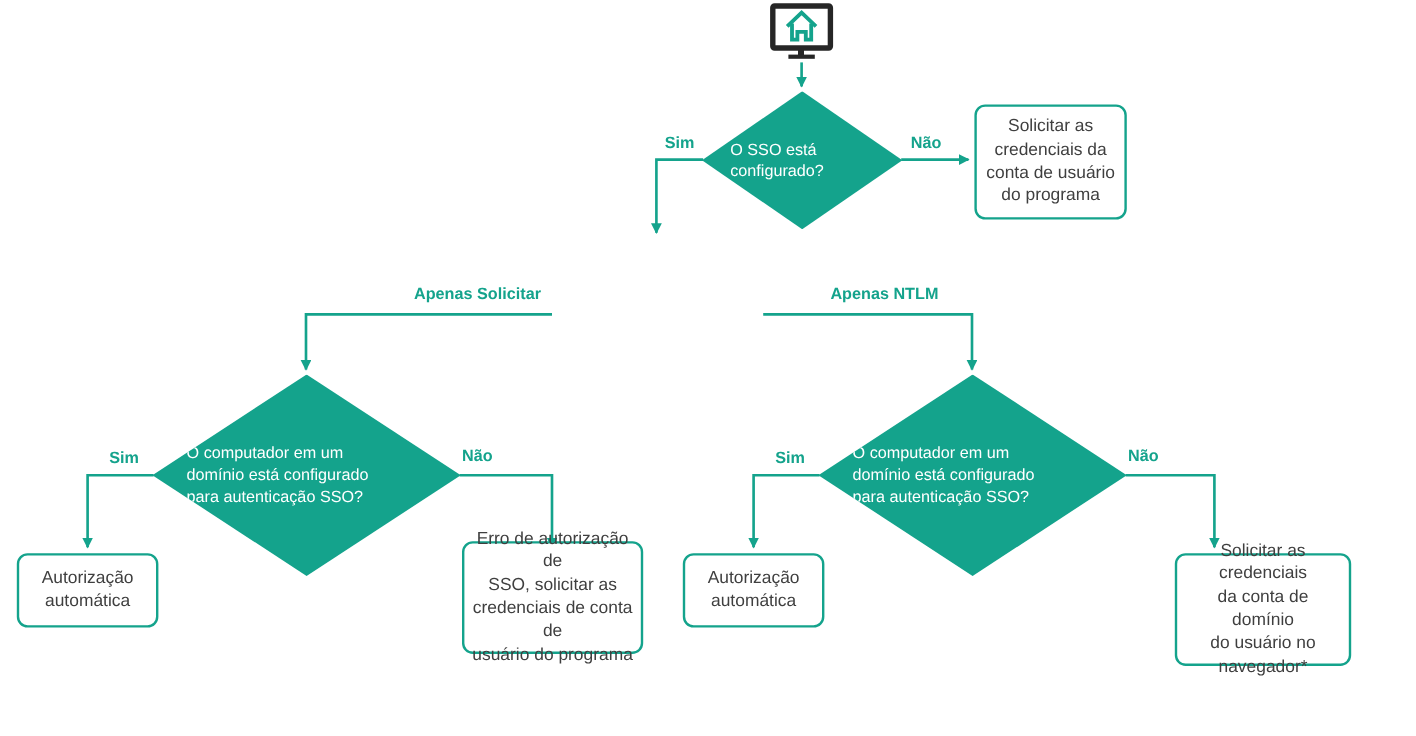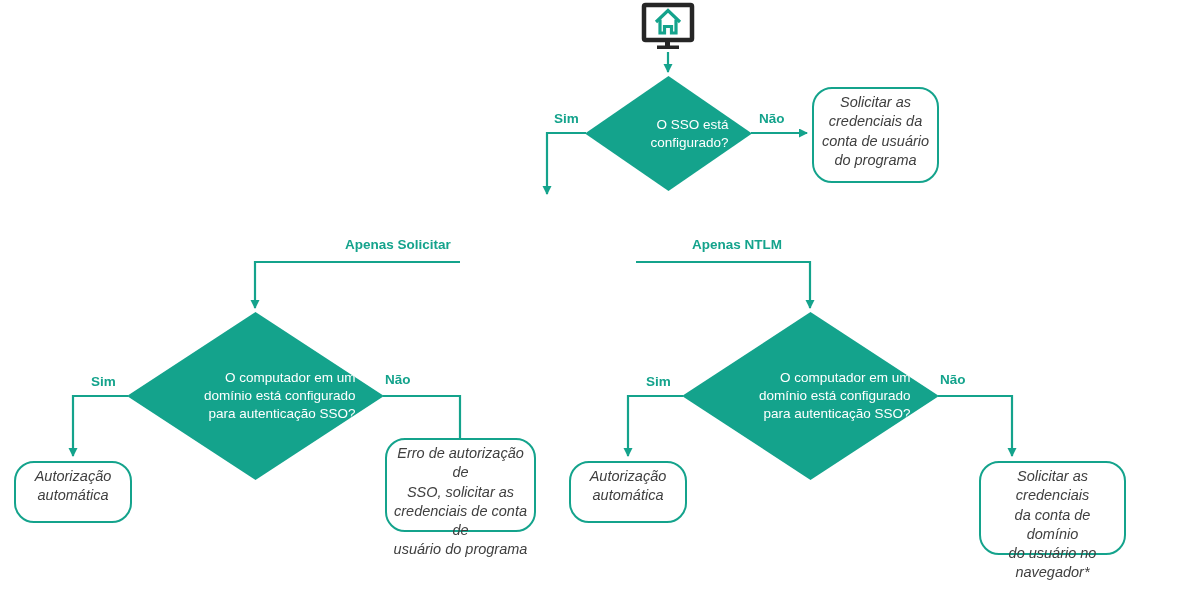--- a/index.html
+++ b/index.html
@@ -25,38 +25,37 @@
     position: absolute;
     z-index: 1;
     background: var(--accent);
     clip-path: polygon(50% 0, 100% 50%, 50% 100%, 0 50%);
     display: flex;
     align-items: center;
     justify-content: center;
   }
   .diamond .node-text {
     display: block;
-    text-align: right;
+    text-align: left;
     color: var(--diamond-text);
     font-size: 13.5px;
     line-height: 1.32;
     white-space: pre-line;
   }
   .rbox {
     position: absolute;
     z-index: 1;
     box-sizing: border-box;
     background: var(--bg);
     border: 2.4px solid var(--accent);
-    border-radius: 20px;
+    border-radius: 9px;
     display: flex;
-    align-items: flex-start;
+    align-items: center;
     justify-content: center;
     padding: 4px 6px;
-    font-style: italic;
   }
   .rbox .node-text {
     display: block;
     text-align: center;
     color: var(--box-text);
     font-size: 14.5px;
     line-height: 1.33;
     white-space: pre-line;
   }
   .elabel {
@@ -124,21 +123,21 @@
 credenciais da
 conta de usuário
 do programa</span>
   </div>
 
   <div class="rbox" style="left:14px; top:461px; width:118px; height:62px;">
     <span class="node-text">Autorização
 automática</span>
   </div>
 
-  <div class="rbox" style="left:385px; top:438px; width:151px; height:94px;">
+  <div class="rbox" style="left:385px; top:451px; width:151px; height:94px;">
     <span class="node-text">Erro de autorização de
 SSO, solicitar as
 credenciais de conta de
 usuário do programa</span>
   </div>
 
   <div class="rbox" style="left:569px; top:461px; width:118px; height:62px;">
     <span class="node-text">Autorização
 automática</span>
   </div>

